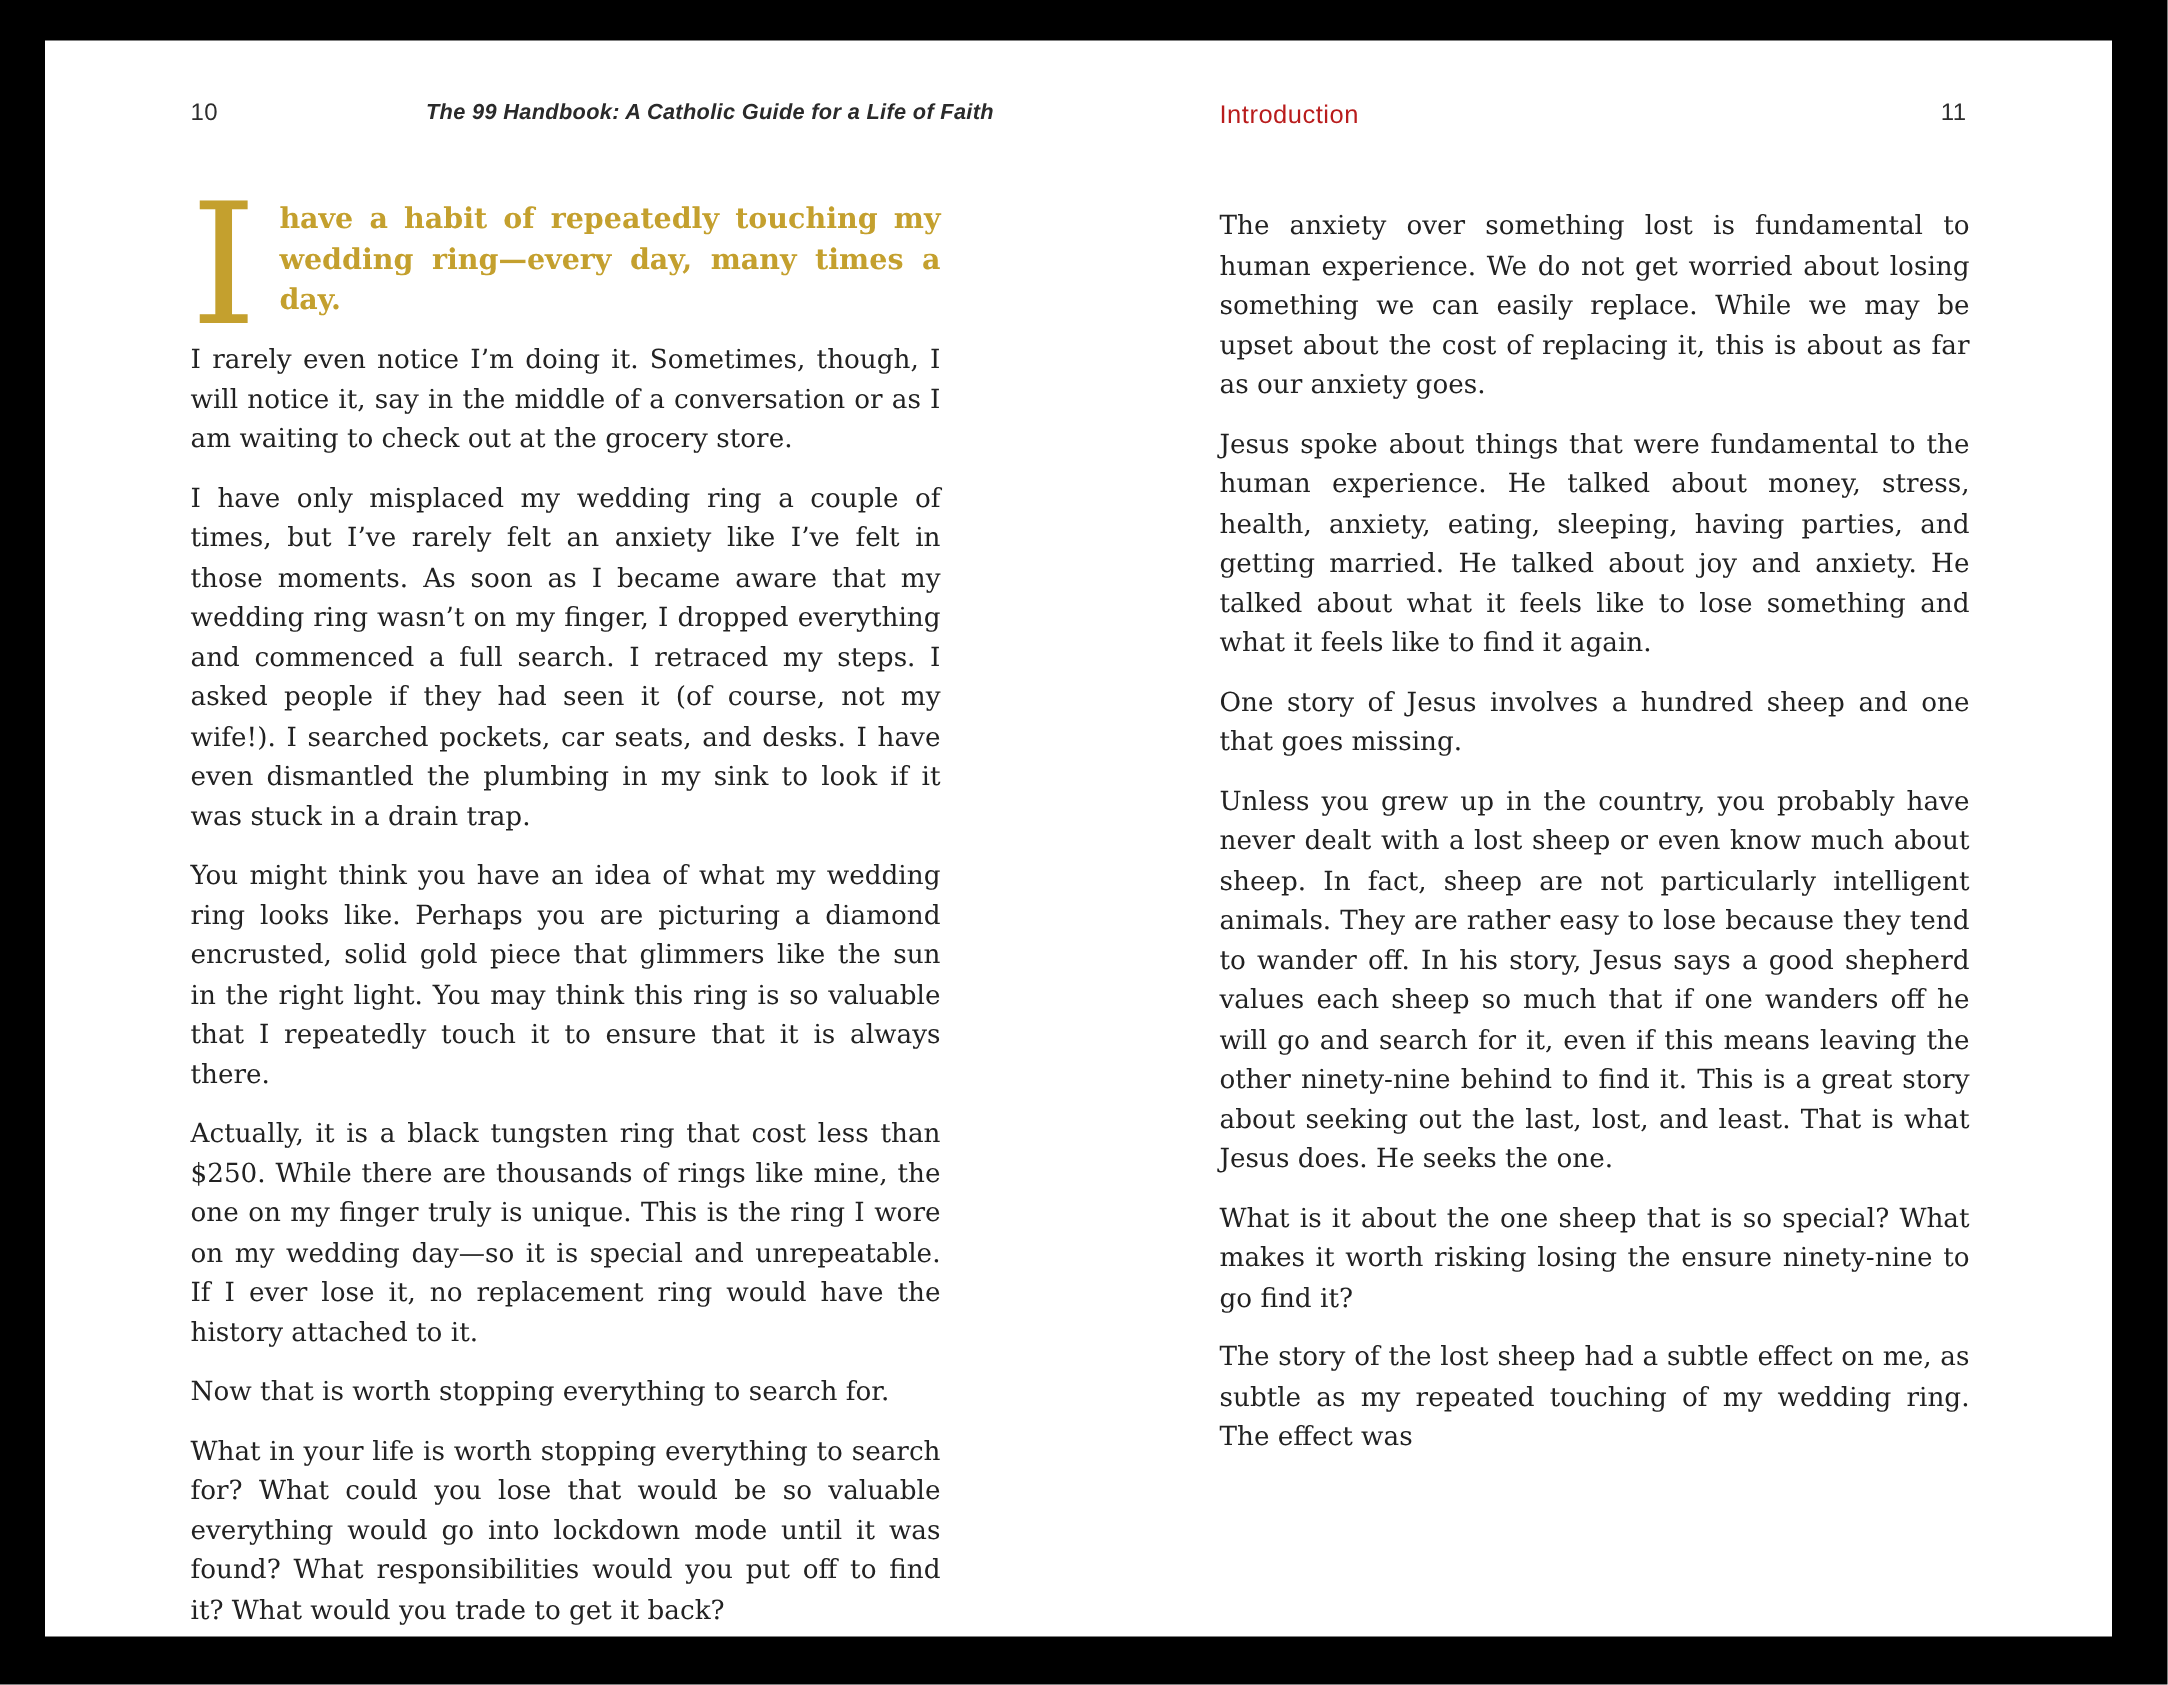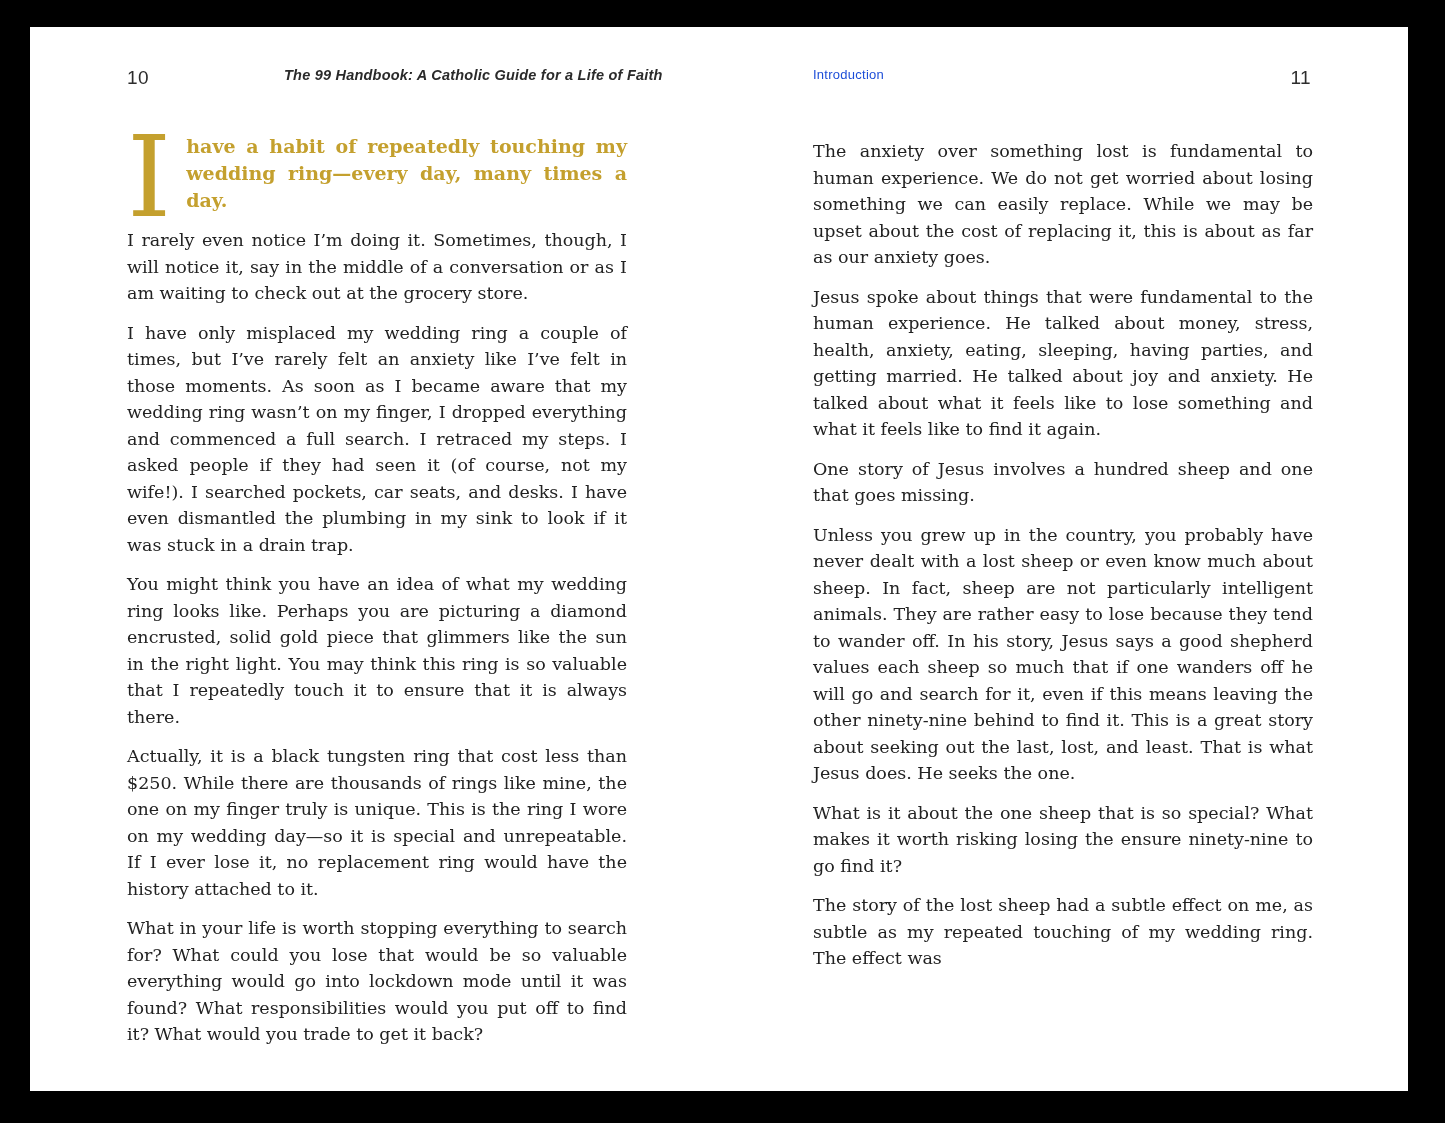--- a/index.html
+++ b/index.html
@@ -35,41 +35,41 @@
     position: absolute;
     top: 40px;
     left: 0;
     right: 0;
     height: 22px;
     font-family: "Liberation Sans", sans-serif;
     color: #2d2d2d;
   }
   .folio {
     position: absolute;
-    font-size: 19px;
+    font-size: 16px;
     letter-spacing: 0.02em;
   }
   .folio-left  { left: 0; }
   .folio-right { right: 2px; }
   .running-title-left {
     position: absolute;
     left: 157px;
     font-size: 14.5px;
     font-style: italic;
     letter-spacing: 0.015em;
     white-space: nowrap;
     color: #2a2a2a;
     font-weight: bold;
   }
   .running-title-right {
     position: absolute;
     left: 0;
-    font-size: 13px;
+    font-size: 17px;
     letter-spacing: 0.02em;
-    color: #1d4ed8;
+    color: #b91c1c;
   }
 
   .page-content {
     position: absolute;
     left: 0;
     width: 500px;
   }
   .content-left  { top: 106px; }
   .content-right { top: 99px;  }
 
@@ -112,20 +112,21 @@
     </header>
     <div class="page-content content-left">
       <p class="lead">
         <span class="dropcap">I</span><span>have a habit of repeatedly touching my wedding ring—every day, many times a day.</span>
       </p>
       <div class="paragraphs">
           <p class="para">I rarely even notice I’m doing it. Sometimes, though, I will notice it, say in the middle of a conversation or as I am waiting to check out at the grocery store.</p>
           <p class="para">I have only misplaced my wedding ring a couple of times, but I’ve rarely felt an anxiety like I’ve felt in those moments. As soon as I became aware that my wedding ring wasn’t on my finger, I dropped everything and commenced a full search. I retraced my steps. I asked people if they had seen it (of course, not my wife!). I searched pockets, car seats, and desks. I have even dismantled the plumbing in my sink to look if it was stuck in a drain trap.</p>
           <p class="para">You might think you have an idea of what my wedding ring looks like. Perhaps you are picturing a diamond encrusted, solid gold piece that glimmers like the sun in the right light. You may think this ring is so valuable that I repeatedly touch it to ensure that it is always there.</p>
           <p class="para">Actually, it is a black tungsten ring that cost less than $250. While there are thousands of rings like mine, the one on my finger truly is unique. This is the ring I wore on my wedding day—so it is special and unrepeatable. If I ever lose it, no replacement ring would have the history attached to it.</p>
+          <p class="para">Now that is worth stopping everything to search for.</p>
           <p class="para">What in your life is worth stopping everything to search for? What could you lose that would be so valuable everything would go into lockdown mode until it was found? What responsibilities would you put off to find it? What would you trade to get it back?</p>
         </div>
     </div>
   </section>
 
   <section class="page page-right">
     <header class="page-header">
       <span class="running-title-right">Introduction</span>
       <span class="folio folio-right">11</span>
     </header>

